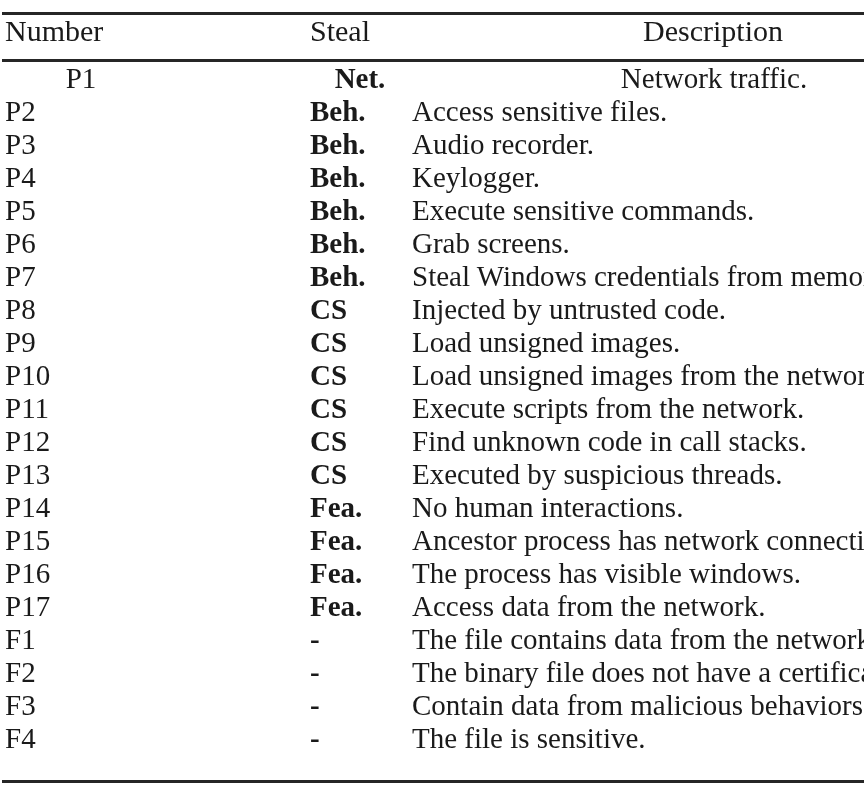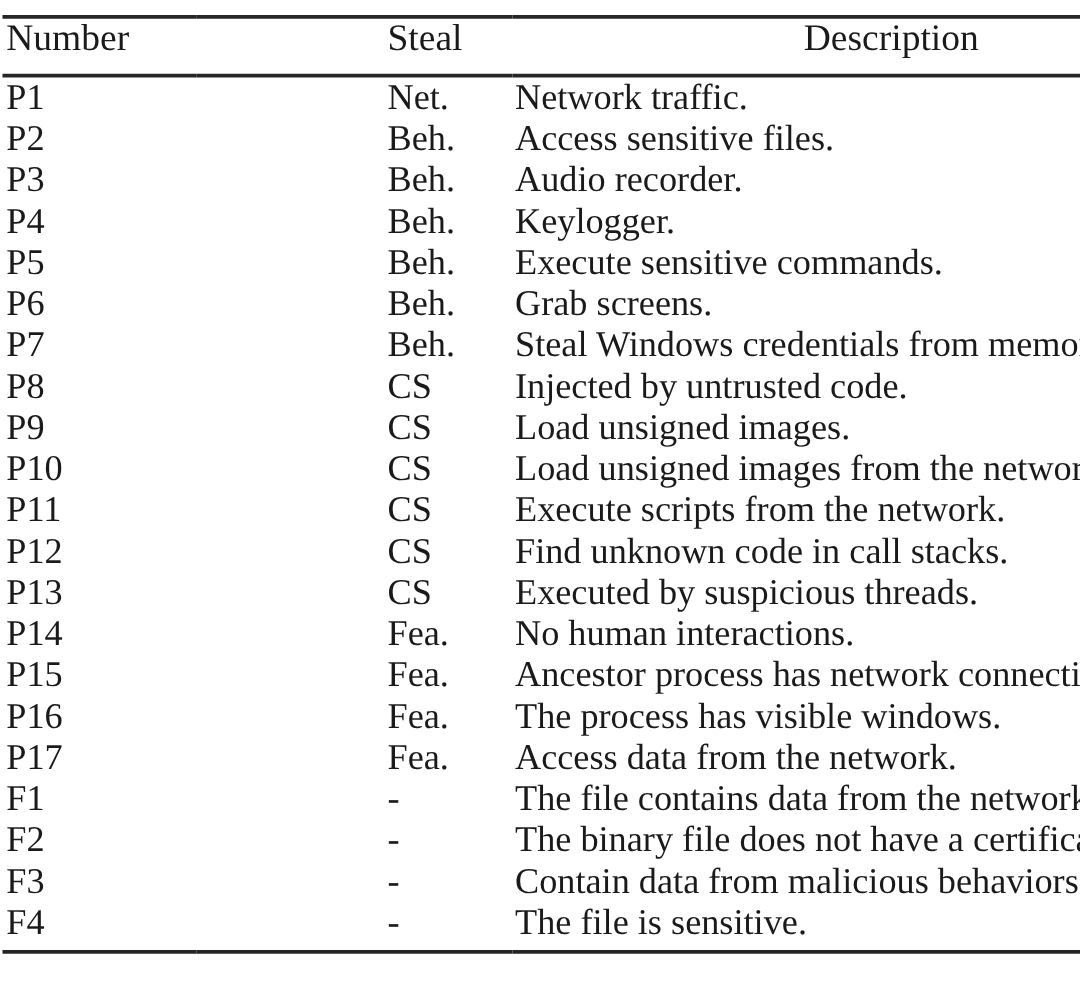--- a/index.html
+++ b/index.html
@@ -72,26 +72,26 @@
 
   tbody td {
     font-size: 29px;
     line-height: 33px;
     height: 33px;
     padding: 0;
     vertical-align: baseline;
     white-space: nowrap;
   }
 
-  tbody tr.data-row:first-child td { padding-top: 0; }
-  tbody tr.data-row:last-child  td { padding-bottom: 5px; }
+  tbody tr.data-row:first-child td { padding-top: 0; text-align: center; }
+  tbody tr.data-row:last-child  td { padding-bottom: 25px; }
 
   td.col-number { padding-left: 3px; }
   th.col-number { padding-left: 3px; }
-  td.col-type   { padding-left: 153px; }
+  td.col-type   { padding-left: 153px; font-weight: bold; }
   th.col-type   { padding-left: 153px; }
   td.col-desc   { padding-left: 2px; }
 </style>
 </head>
 <body style="background: rgb(255, 255, 255); color: rgb(26, 26, 26);">
 
 <div class="table-wrap">
   <table class="predicate-table">
     <colgroup>
       <col class="col-number">

